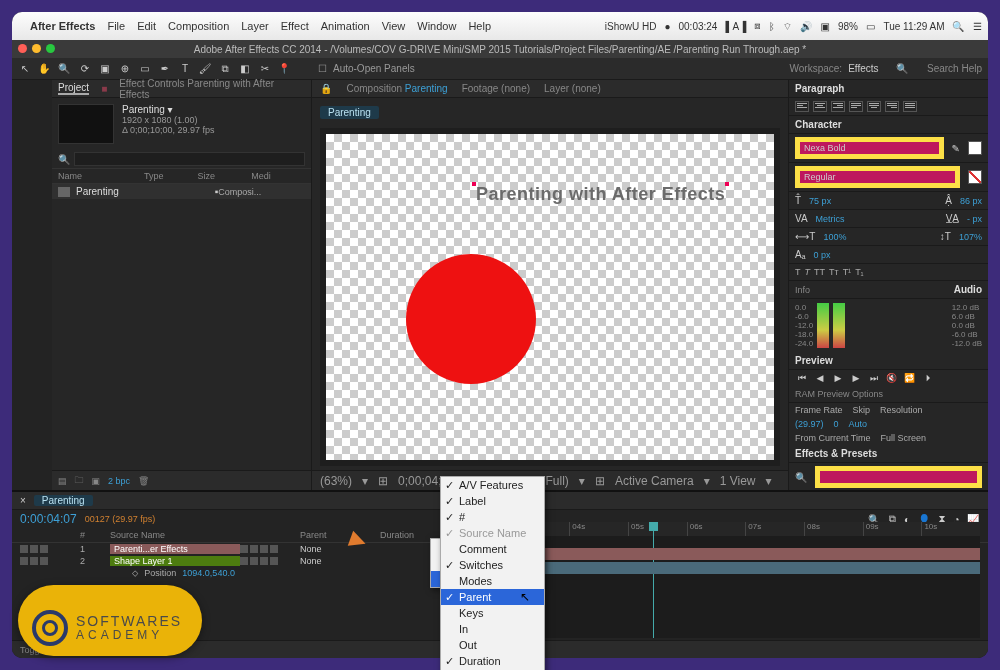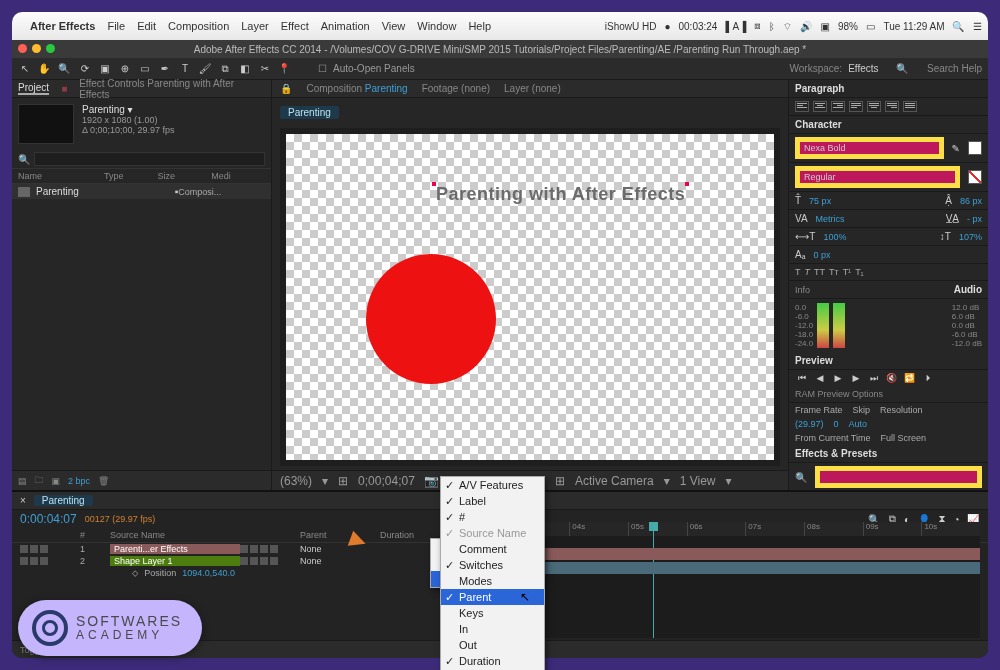--- a/index.html
+++ b/index.html
@@ -22,21 +22,21 @@
 
 
 .toolbar { height: 22px; background: #2b2b2b; border-bottom: 1px solid #1a1a1a; display: flex; align-items: center; padding: 0 6px; gap: 6px; color: #999; font-size: 10px; }
 .toolbar .tools { display: flex; gap: 6px; }
 .toolbar .tool { width: 14px; height: 14px; display: flex; align-items: center; justify-content: center; color: #ccc; }
 .toolbar .flex { flex: 1; }
 .toolbar .ws { color: #888; }
 .toolbar .search { color: #888; margin-left: 12px; }
 
 
-.workspace { flex: 1; display: grid; grid-template-columns: 260px 1fr 200px; grid-template-rows: 1fr; min-height: 0; }
+.workspace { flex: 1; display: grid; grid-template-columns: 260px 1fr 200px; grid-template-rows: 1fr; min-height: 0; margin-left: 40px; }
 
 
 .left-panel { background: #262626; display: flex; flex-direction: column; color: #ccc; font-size: 10px; border-right: 1px solid #1a1a1a; }
 .panel-tabs { height: 18px; display: flex; align-items: center; gap: 12px; padding: 0 6px; background: #2b2b2b; border-bottom: 1px solid #1a1a1a; }
 .panel-tabs .tab.active { color: #ddd; border-bottom: 2px solid #aaa; }
 .panel-tabs .tab { color: #888; }
 .proj-header { display: flex; padding: 6px; gap: 8px; }
 .thumb { width: 56px; height: 40px; background: #111; border: 1px solid #333; }
 .proj-info .name { color: #ddd; }
 .proj-info .dim, .proj-info .tc { color: #999; font-size: 9px; }
@@ -140,21 +140,21 @@
 .ctx .it.chk::before { content:"✓"; position:absolute; left:4px; }
 .ctx .it.hi { background:#2b66d9; color:#fff; }
 .ctx1 { left:430px; top:538px; }
 .ctx2 { left:440px; top:476px; }
 
 
 .orange-arrow { position:absolute; left:350px; top:533px; width:0;height:0;border-left:16px solid #e07b2e;border-top:8px solid transparent;border-bottom:8px solid transparent; transform:rotate(20deg);}
 .cursor { position:absolute; left:520px; top:590px; font-size:12px; color:#000; }
 
 
-.logo { position:absolute; left:18px; bottom:14px; background:#c4b5fd; border-radius:60px; padding:10px 20px 10px 14px; display:flex; align-items:center; gap:8px; box-shadow:0 2px 8px rgba(0,0,0,.4);}
+.logo { position:absolute; left:18px; bottom:14px; background:#eab308; border-radius:60px; padding:25px 20px 10px 14px; display:flex; align-items:center; gap:8px; box-shadow:0 2px 8px rgba(0,0,0,.4);}
 .logo .gear { width:36px;height:36px;border:4px solid #2a3a6a;border-radius:50%;position:relative;}
 .logo .gear::before{content:"";position:absolute;inset:6px;border:3px solid #2a3a6a;border-radius:50%;}
 .logo .txt { font-family: Georgia, serif; font-size:14px; letter-spacing:2px; color:#4a4a4a; line-height:1.1;}
 .logo .txt .l2{font-size:12px;letter-spacing:4px;}
 </style>
 </head>
 <body>
 
 <div class="frame">
 

